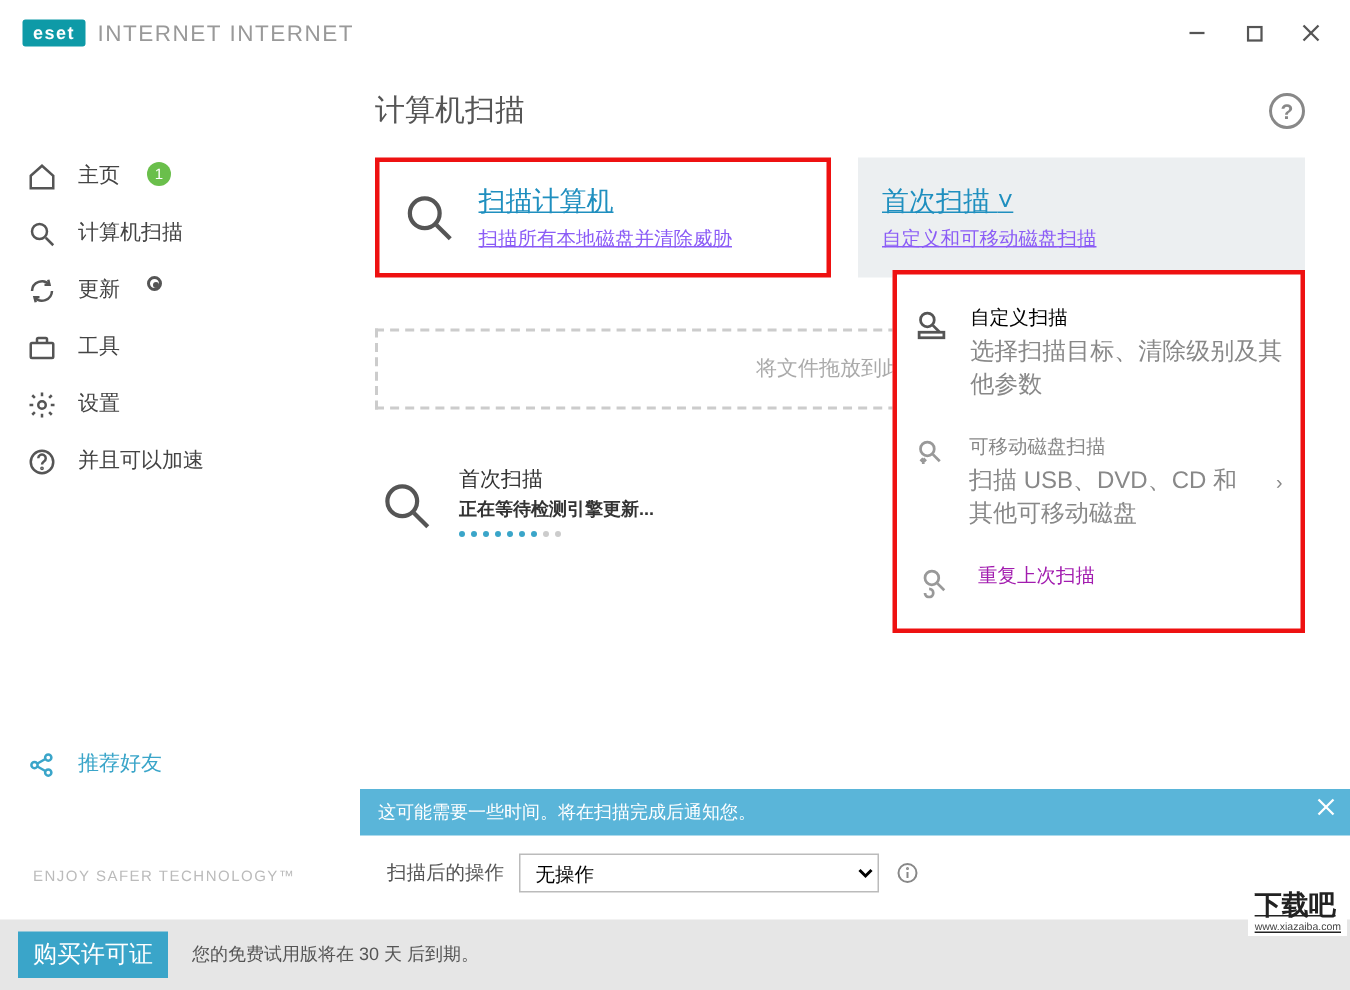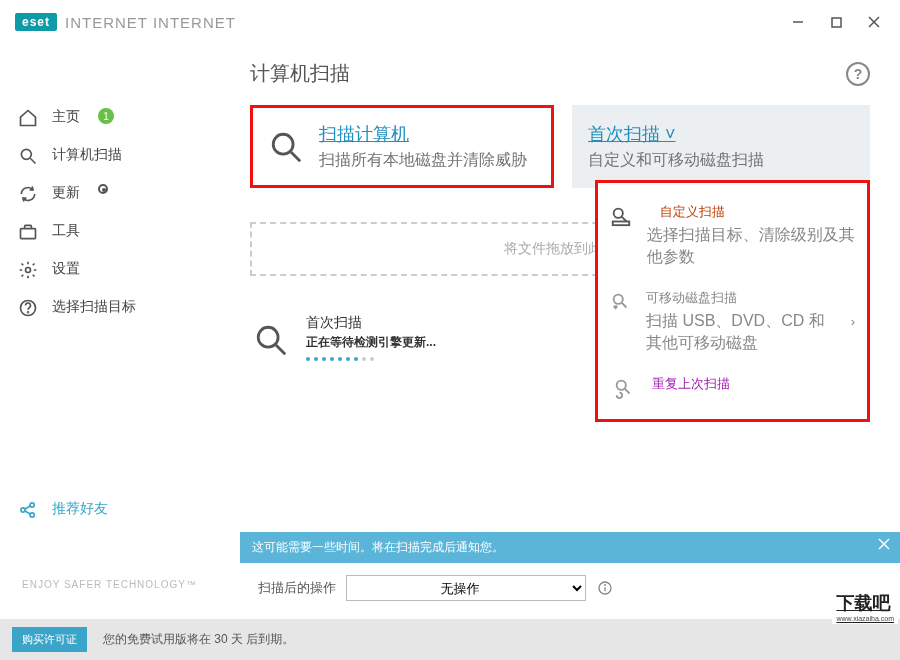--- a/index.html
+++ b/index.html
@@ -35,29 +35,29 @@
     .page-head h1 { font-size: 20px; font-weight: 400; color: #555; }
     .help-circ { margin-left: auto; width: 24px; height: 24px; border: 2px solid #888; border-radius: 50%; display:flex; align-items:center; justify-content:center; color:#888; font-size: 14px; font-weight: bold; cursor:pointer; }
     
     
     .cards-row { display: flex; gap: 18px; }
     .card { flex: 1; display: flex; align-items: center; gap: 16px; padding: 14px 16px; cursor: pointer; }
     .card.primary { border: 3px solid #e11; }
     .card.secondary { background: #eceff1; }
     .card-icon { width: 34px; height: 34px; display:flex; align-items:center; justify-content:center; color:#555; }
     .card-body .t1 { color: #1f8fbf; font-size: 18px; margin-bottom: 4px; text-decoration: underline; }
-    .card-body .t2 { color: #737373; font-size: 16px; }
+    .card-body .t2 { color: #8b5cf6; font-size: 13px; text-decoration: underline; }
     .chev-down { margin-left: auto; color:#1f8fbf; }
     
     
     .adv-panel { position: absolute; right: 30px; top: 136px; width: 275px; background: #fff; border: 3px solid #e11; padding: 10px 4px; }
     .adv-item { display:flex; gap: 14px; padding: 10px 8px; cursor:pointer; }
     .adv-item .ic { width: 28px; display:flex; align-items:flex-start; justify-content:center; color:#777; padding-top:2px; }
     .adv-item .txt .t1 { font-size: 13px; color:#333; margin-bottom:3px; }
-    .adv-item.active .txt .t1 { color: #c2410c; margin-left: 13px; }
+    .adv-item.active .txt .t1 { color: #000000; }
     .adv-item .txt .t2 { font-size: 16px; color:#888; line-height:1.4; }
     .adv-item .chv { margin-left:auto; color:#888; align-self:center; }
     
     
     .dropzone { margin-top: 34px; border: 2px dashed #ccc; padding: 16px; text-align: center; color: #aaa; font-size: 14px; }
     
     
     .scan-card { margin-top: 30px; display:flex; gap:18px; align-items:center; padding: 8px 4px; }
     .scan-card .ic { width:34px; height:34px; display:flex; align-items:center; justify-content:center; color:#555; padding-top:4px; }
     .scan-card .tx .l1 { font-size:14px; color:#333; }
@@ -66,24 +66,24 @@
     .dots-row { display:flex; gap:4px; margin-top:6px; }
     .dots-row span { width:4px; height:4px; border-radius:50%; background:#3aa5c9; }
     .dots-row span.off { background:#ccc; }
     
     
     .lower { position:absolute; bottom:0; left:0; right:0;margin-top:36px; }
     .notice { background:#5ab5d9; color:#fff; padding:7px 32px 7px 12px; font-size:12px; margin: 0 0 12px 240px; position:relative; }
     .notice-close { position:absolute; right:10px; top:6px; cursor:pointer; color:#fff; }
     .post-row { display:flex; align-items:center; gap:10px; margin: 0 30px 18px 258px; font-size:13px; color:#555; }
     .post-info { width:18px; height:18px; display:flex; align-items:center; justify-content:center; color:#888; cursor:pointer; }
-    select.post-sel { flex: 0 0 240px; height:26px; border:1px solid #bbb; font-size:13px; padding: 2px 6px; background:#fff;text-align:center; }
+    select.post-sel { flex: 0 0 240px; height:26px; border:1px solid #bbb; font-size:13px; padding: 2px 6px; background:#fff; }
     
     .status-bar { background:#e6e6e6; padding: 8px 12px; display:flex; align-items:center; gap:16px; font-size:12px; color:#555; }
-    .buy-btn { background:#3aa5c9; color:#fff; padding:5px 10px; border:none; font-size:11px; cursor:pointer; }
+    .buy-btn { background:#3aa5c9; color:#fff; padding:5px 10px; border:none; font-size:16px; cursor:pointer; }
     
     .watermark { position:absolute; right:2px; bottom:36px; font-size:18px; font-weight:bold; color:#222; background:#fff; padding:2px 4px; pointer-events:none;text-decoration:underline; }
     .watermark small { display:block; font-size:7px; font-weight:normal; text-align:right; color:#444; }
     
     svg { display:block; }
   </style>
 </head>
 <body>
 
 <div class="titlebar">
@@ -162,21 +162,21 @@
       <span>设置</span>
     </div>
     <div class="side-item">
       <span class="ico">
           <svg width="20" height="20" viewBox="0 0 24 24" fill="none" stroke="#555" stroke-width="2">
             <circle cx="12" cy="12" r="9"></circle>
             <path d="M9 9a3 3 0 1 1 4.5 2.6C12.5 12.4 12 13 12 14"></path>
             <circle cx="12" cy="17" r="0.5" fill="#555"></circle>
           </svg>
         </span>
-      <span>选择扫描目标</span>
+      <span>并且可以加速</span>
     </div>
     <div class="sidebar-spacer"></div>
     <div class="side-item bottom">
       <span class="ico">
           <svg width="20" height="20" viewBox="0 0 24 24" fill="none" stroke="#3aa5c9" stroke-width="2">
             <circle cx="6" cy="12" r="2.5"></circle>
             <circle cx="17" cy="6" r="2.5"></circle>
             <circle cx="17" cy="18" r="2.5"></circle>
             <line x1="8" y1="11" x2="15" y2="7"></line>
             <line x1="8" y1="13" x2="15" y2="17"></line>

